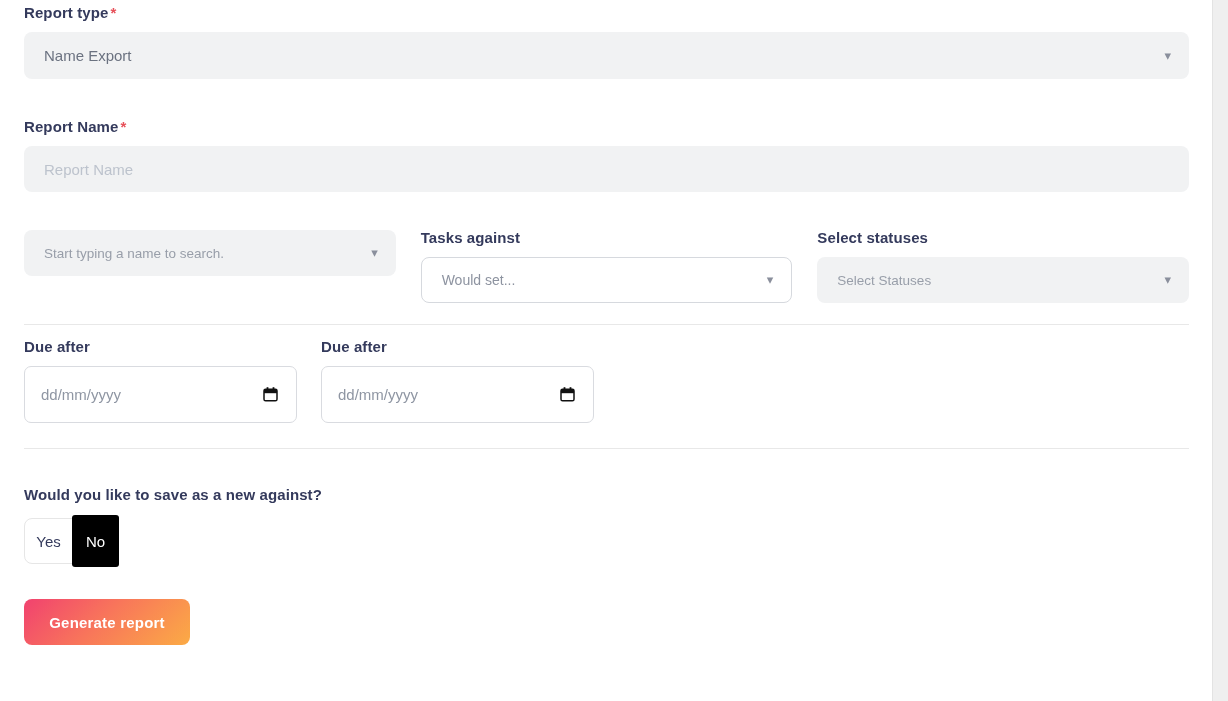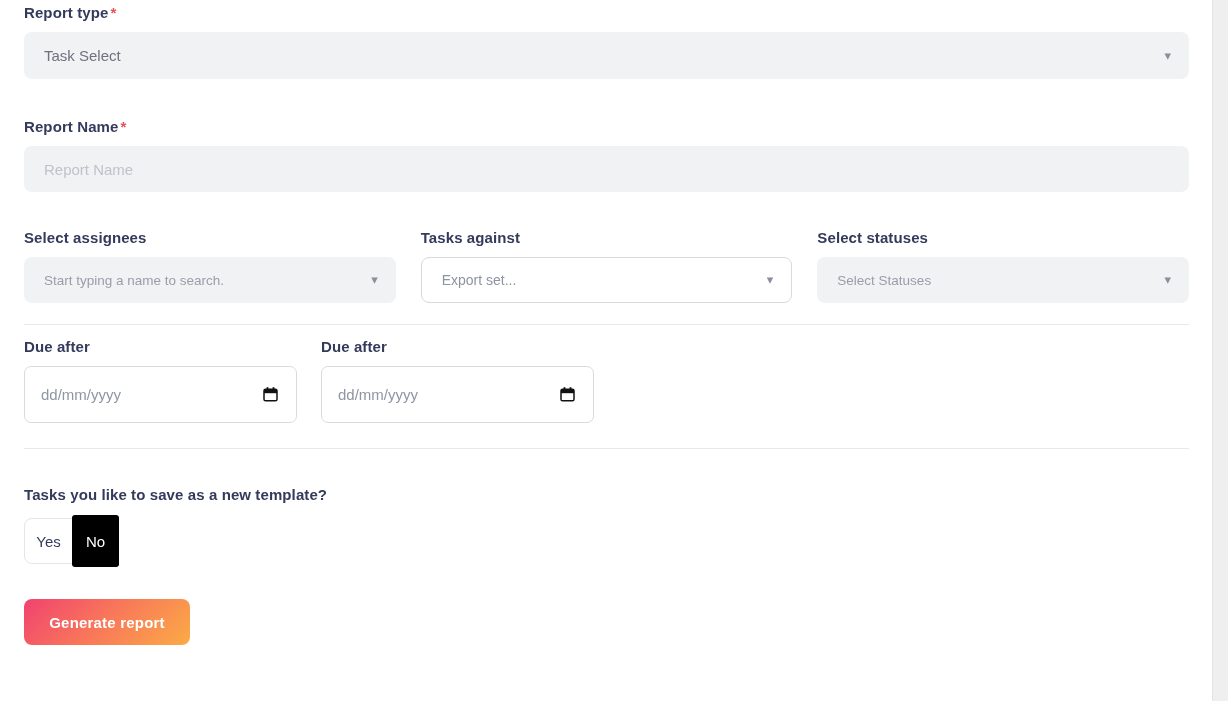--- a/index.html
+++ b/index.html
@@ -94,39 +94,38 @@
     cursor:pointer;
   }
 </style>
 </head>
 <body>
 
 <div class="content">
 
   <label class="field-label"><span>Report type</span><span class="req">*</span></label>
   <div class="select">
-    <span class="value">Task Select</span>
+    <span class="value">Name Export</span>
     <span class="caret">▾</span>
   </div>
 
   <label class="field-label label-after-gap"><span>Report Name</span><span class="req">*</span></label>
   <input class="text-input" style="margin-top: 0px;" type="text" placeholder="Report Name">
 
   <div class="grid3">
     <div>
-      <label class="field-label">Select assignees</label>
       <div class="select">
         <span class="value">Start typing a name to search.</span>
         <span class="caret">▾</span>
       </div>
     </div>
     <div>
       <label class="field-label">Tasks against</label>
       <div class="select white">
-        <span class="value">Export set...</span>
+        <span class="value">Would set...</span>
         <span class="caret">▾</span>
       </div>
     </div>
     <div>
       <label class="field-label">Select statuses</label>
       <div class="select">
         <span class="value">Select Statuses</span>
         <span class="caret">▾</span>
       </div>
     </div>
@@ -160,21 +159,21 @@
             <rect x="4.6" y="1.2" width="1.8" height="2.4" fill="#111111"></rect>
             <rect x="10.6" y="1.2" width="1.8" height="2.4" fill="#111111"></rect>
           </svg>
         </span>
       </div>
     </div>
   </div>
 
   <hr class="divider" style="margin-top:25px">
 
-  <label class="field-label question">Tasks you like to save as a new template?</label>
+  <label class="field-label question">Would you like to save as a new against?</label>
   <div class="toggle">
     <button class="btn-yes">Yes</button>
     <button class="btn-no">No</button>
   </div>
 
   <button class="generate">Generate report</button>
 
 </div>
 
 <div class="scrollbar-track"></div>

